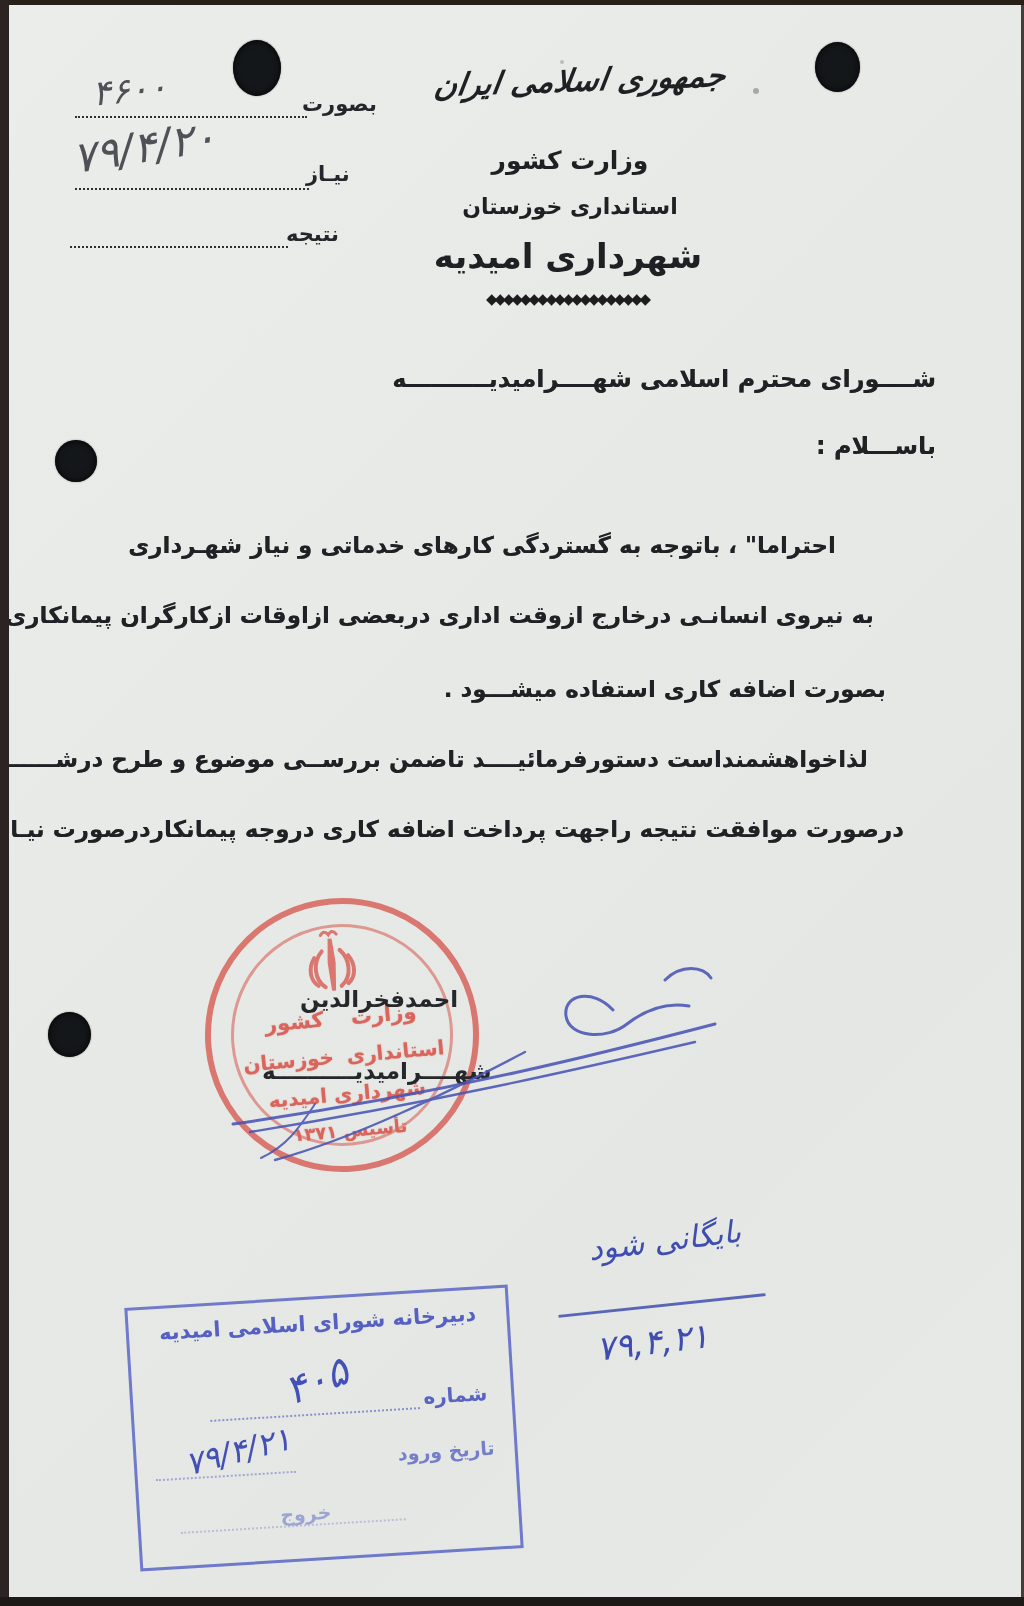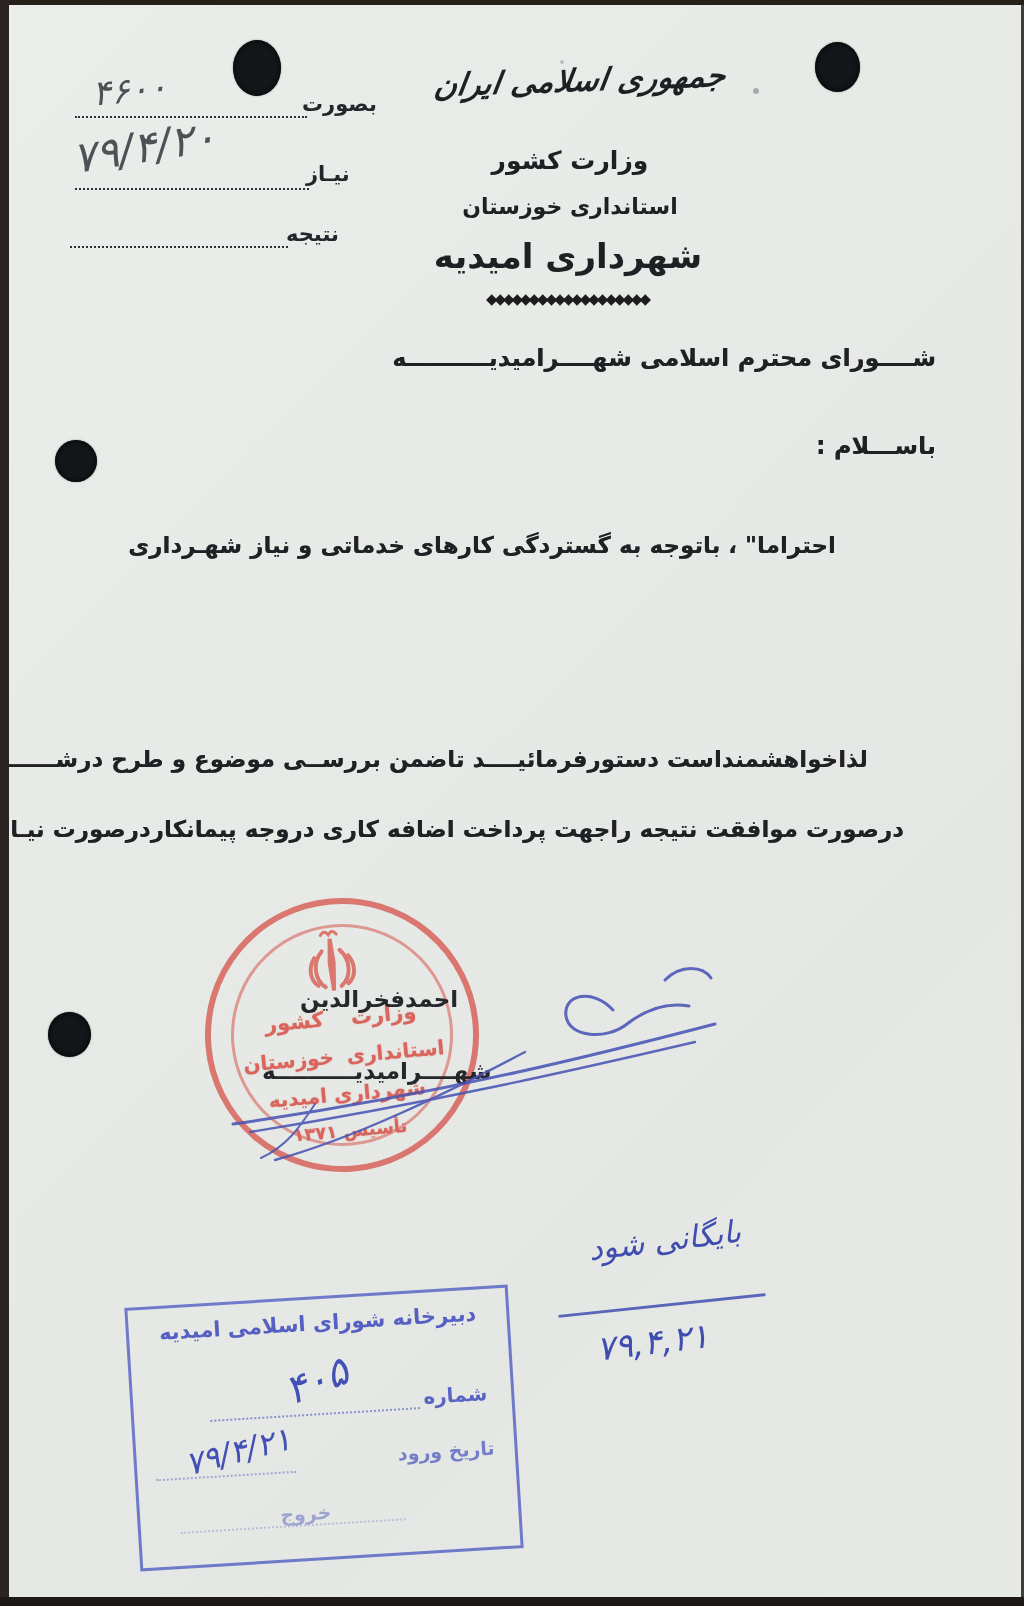--- a/index.html
+++ b/index.html
@@ -76,24 +76,26 @@
 
   <div class="ref-label" style="left:286px;top:222px;">نتیجه</div>
   <div class="dotline" style="left:70px;top:246px;width:218px;"></div>
 
   <div class="lh lh-cal" style="left:380px;top:62px;width:400px;" dir="rtl">جمهوری اسلامی ایران</div>
   <div class="lh lh-2" style="left:380px;top:146px;width:380px;" dir="rtl">وزارت کشور</div>
   <div class="lh lh-3" style="left:380px;top:194px;width:380px;" dir="rtl">استانداری خوزستان</div>
   <div class="lh lh-4" style="left:368px;top:236px;width:400px;" dir="rtl">شهرداری امیدیه</div>
   <div class="lh lh-sep" style="left:392px;top:290px;width:350px;">◆◆◆◆◆◆◆◆◆◆◆◆◆◆◆◆◆◆◆</div>
 
-  <div class="btxt btxt-big" style="right:88px;top:344px;">شــــورای محترم اسلامی شهــــرامیدیــــــــــه</div>
+  <div class="btxt btxt-big" style="right:88px;top:365px;">شــــورای محترم اسلامی شهــــرامیدیــــــــــه</div>
   <div class="btxt btxt-big" style="right:88px;top:432px;">باســـلام :</div>
 
   <div class="btxt" style="right:188px;top:532px;">احتراما" ،   باتوجه به گستردگی کارهای خدماتی و نیاز شهـرداری</div>
+  <div class="btxt" style="right:150px;top:602px;">به نیروی انسانـی درخارج ازوقت اداری دربعضی ازاوقات ازکارگران پیمانکاری</div>
+  <div class="btxt" style="right:138px;top:676px;">بصورت اضافه کاری استفاده میشـــود .</div>
   <div class="btxt" style="right:156px;top:746px;">لذاخواهشمنداست دستورفرمائیــــد تاضمن بررســی موضوع و طرح درشــــــورا</div>
   <div class="btxt" style="right:120px;top:816px;">درصورت موافقت نتیجه راجهت پرداخت اضافه کاری دروجه پیمانکاردرصورت نیـاز</div>
 
   <div class="stamp-wrap">
     <div class="stamp-ring"></div>
     <div class="stamp-ring2"></div>
     <svg width="58" height="76" style="position:absolute;left:104px;top:30px;opacity:.85;" viewBox="0 0 58 76">
       <g stroke="#d6574f" fill="none" stroke-width="4" stroke-linecap="round">
         <path d="M29 10 L31 34 L29 62 L27 34 Z" fill="#d6574f"></path>
         <path d="M20 22 C 10 32, 10 50, 21 58"></path>

